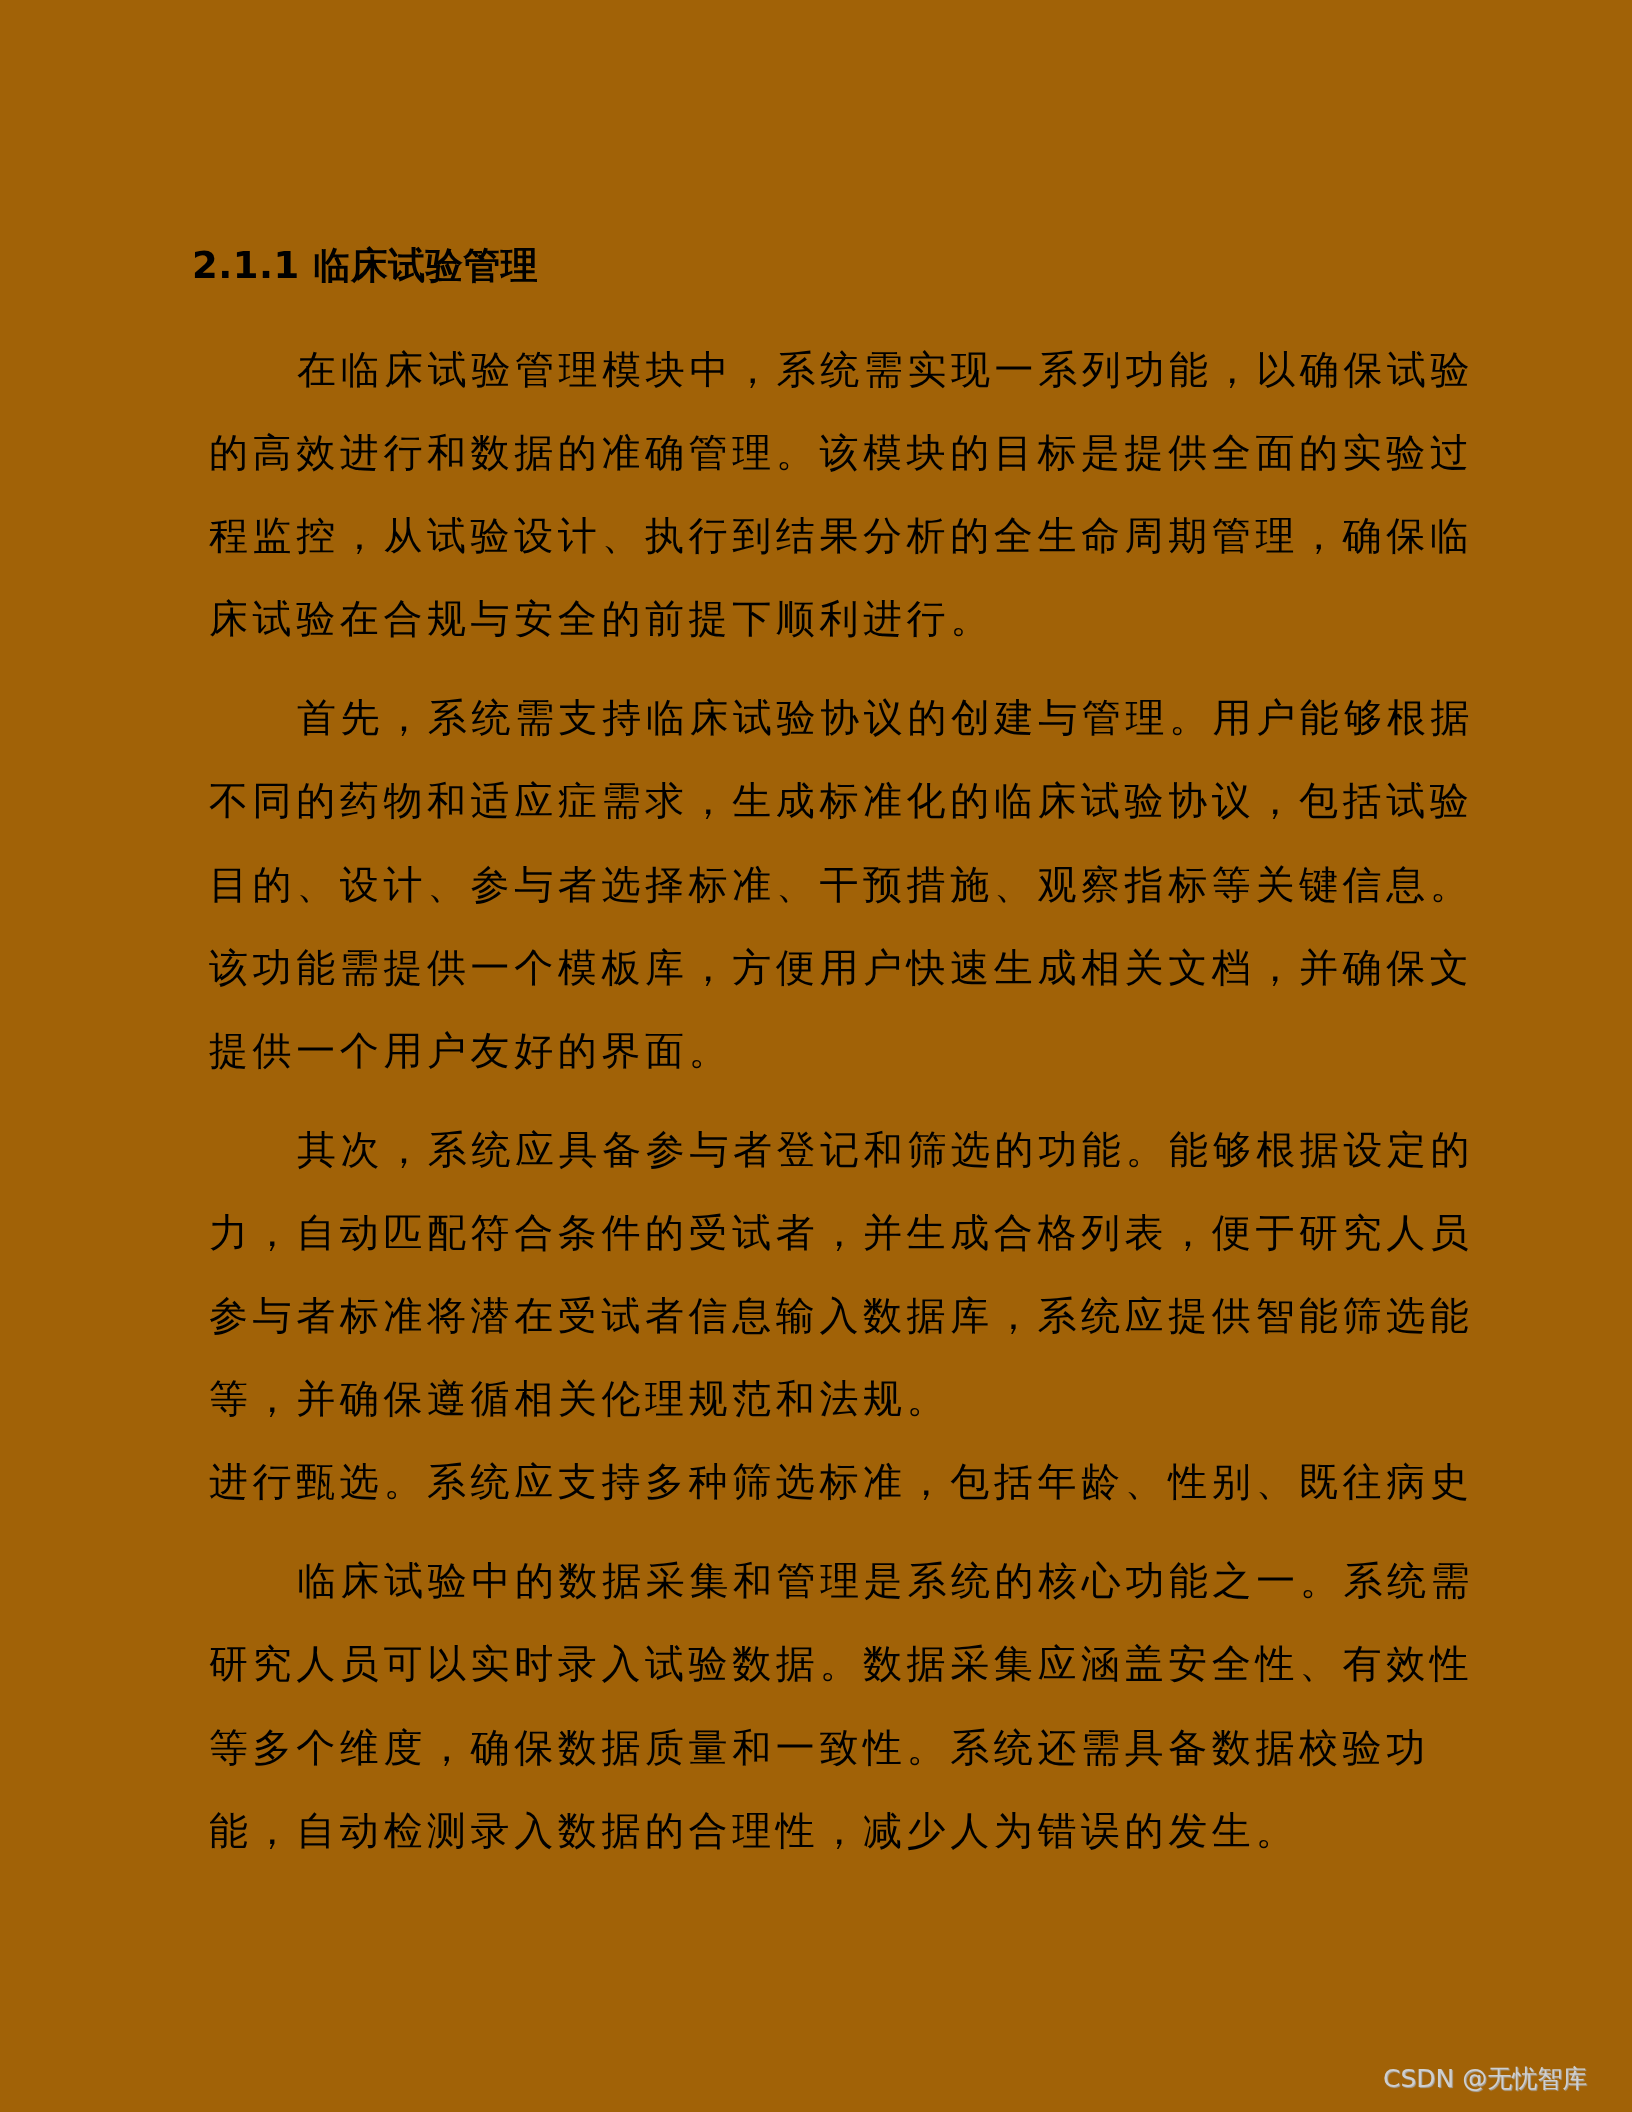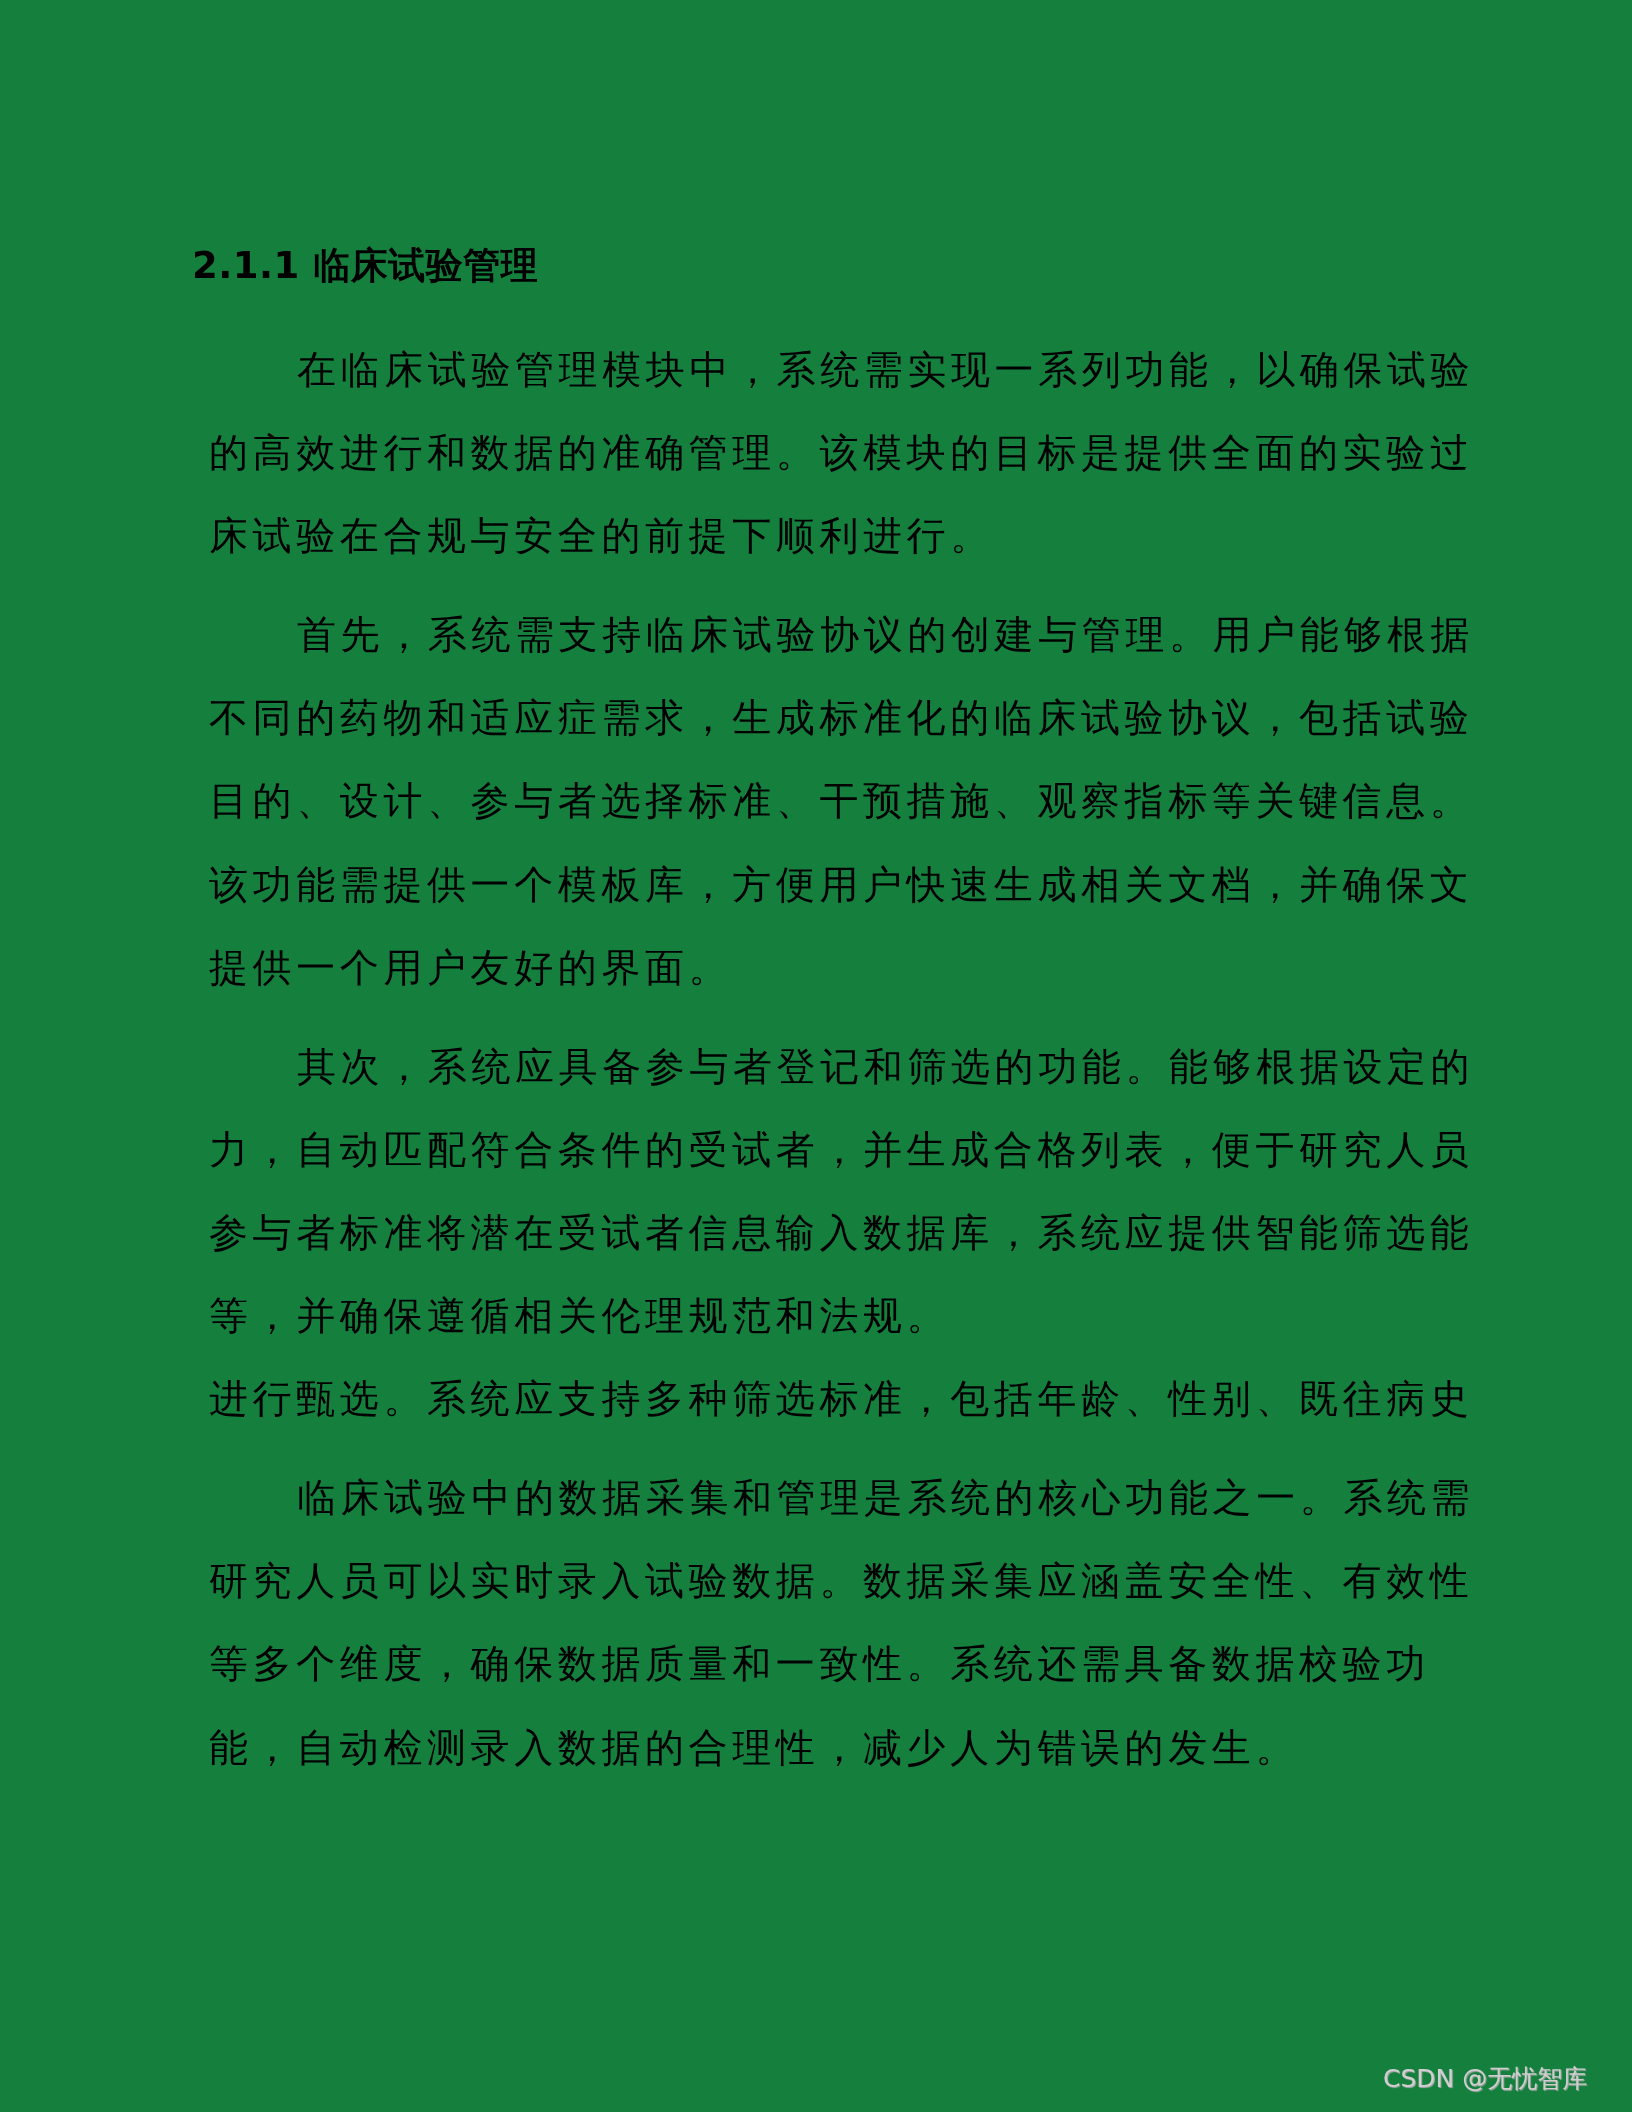--- a/index.html
+++ b/index.html
@@ -13,21 +13,21 @@
       position: relative;
       overflow: hidden;
       color: #000000;
     }
     .page {
       position: absolute;
       left: 0;
       top: 0;
       width: 1632px;
       height: 2112px;
-      background: #15803d;
+      background: #a16207;
     }
     .heading {
       position: absolute;
       left: 192px;
       top: 240px;
       margin: 0;
       font-family: "DejaVu Sans", "Liberation Sans", sans-serif;
       font-weight: bold;
       font-size: 37px;
       line-height: 52px;
@@ -81,20 +81,21 @@
 
 <div class="page">
 
   <h3 class="heading">2.1.1 临床试验管理</h3>
 
   <div class="body">
 
     <p class="para">
       <span class="line indent full">在临床试验管理模块中，系统需实现一系列功能，以确保试验</span>
       <span class="line full">的高效进行和数据的准确管理。该模块的目标是提供全面的实验过</span>
+      <span class="line full">程监控，从试验设计、执行到结果分析的全生命周期管理，确保临</span>
       <span class="line">床试验在合规与安全的前提下顺利进行。</span>
     </p>
 
     <p class="para">
       <span class="line indent full">首先，系统需支持临床试验协议的创建与管理。用户能够根据</span>
       <span class="line full">不同的药物和适应症需求，生成标准化的临床试验协议，包括试验</span>
       <span class="line full">目的、设计、参与者选择标准、干预措施、观察指标等关键信息。</span>
       <span class="line full">该功能需提供一个模板库，方便用户快速生成相关文档，并确保文</span>
       <span class="line">提供一个用户友好的界面。</span>
     </p>

